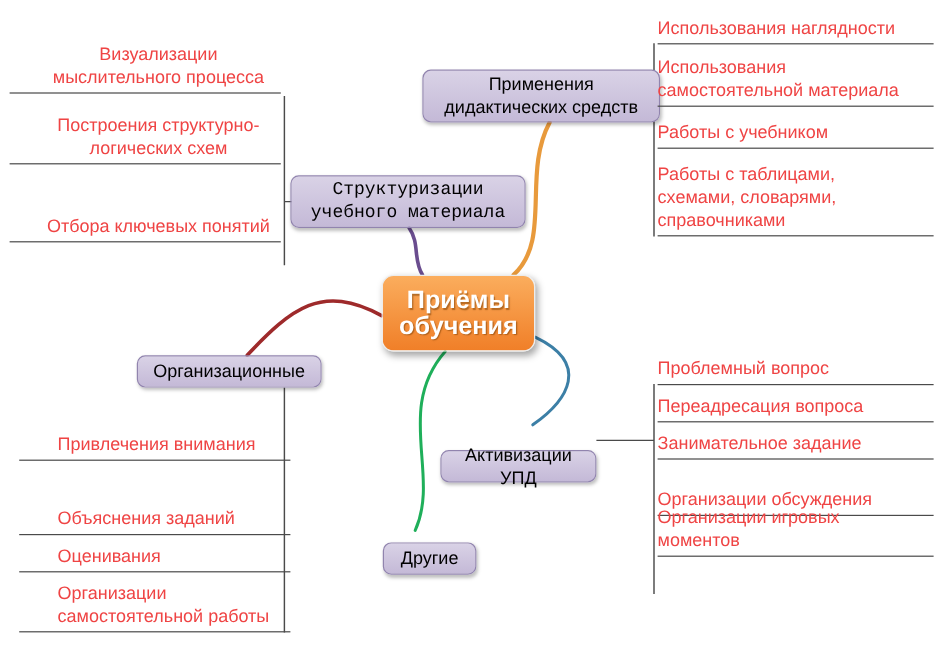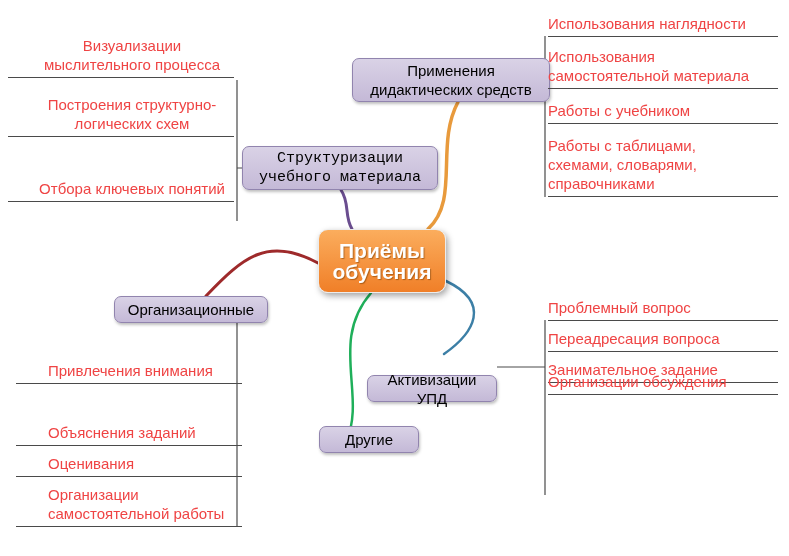--- a/index.html
+++ b/index.html
@@ -39,21 +39,21 @@
     text-align: center;
     font-size: 15px;
     line-height: 19px;
     color: #000000;
     padding: 2px 6px;
   }
   .b-didactic       { left: 309px; top: 58px;  width: 198px; height: 44px; margin-left: 43px; }
   .b-structuring    { left: 242px; top: 146px; width: 196px; height: 44px; font-family: Liberation Mono, monospace; }
   .b-organizational { left: 114px; top: 296px; width: 154px; height: 27px; }
   .b-activation     { left: 367px; top: 354px; width: 130px; height: 27px; margin-top: 21px; }
-  .b-other          { left: 319px; top: 426px; width: 100px;  height: 27px; }
+  .b-other          { left: 319px; top: 452px; width: 78px;  height: 27px; }
 
   .center-node {
     position: absolute;
     left: 318px; top: 229px; width: 128px; height: 64px;
     background: linear-gradient(#FBB express166, #F07F28);
     background: linear-gradient(#FBAD5D, #F07F28);
     border: 1px solid #ECECEC;
     border-radius: 10px;
     box-shadow: 2px 3px 6px rgba(0,0,0,0.35);
     color: #ffffff;
@@ -116,15 +116,16 @@
   <div class="leaf col-tr" style="top:136px">Работы с таблицами, схемами, словарями, справочниками</div>
 
   <div class="leaf col-bl" style="top:361px">Привлечения внимания</div>
   <div class="leaf col-bl" style="top:423px">Объяснения заданий</div>
   <div class="leaf col-bl" style="top:454px">Оценивания</div>
   <div class="leaf col-bl" style="top:485px">Организации самостоятельной работы</div>
 
   <div class="leaf col-br" style="top:329px">Переадресация вопроса</div>
   <div class="leaf col-br" style="top:298px">Проблемный вопрос</div>
   <div class="leaf col-br" style="top:360px">Занимательное задание</div>
-  <div class="leaf col-br" style="top:372px">Организации обсуждения</div>
+  <div class="leaf col-br" style="top:407px">Организации обсуждения</div>
+  <div class="leaf col-br" style="top:422px">Организации игровых моментов</div>
 
 </div>
 
 </body></html>

